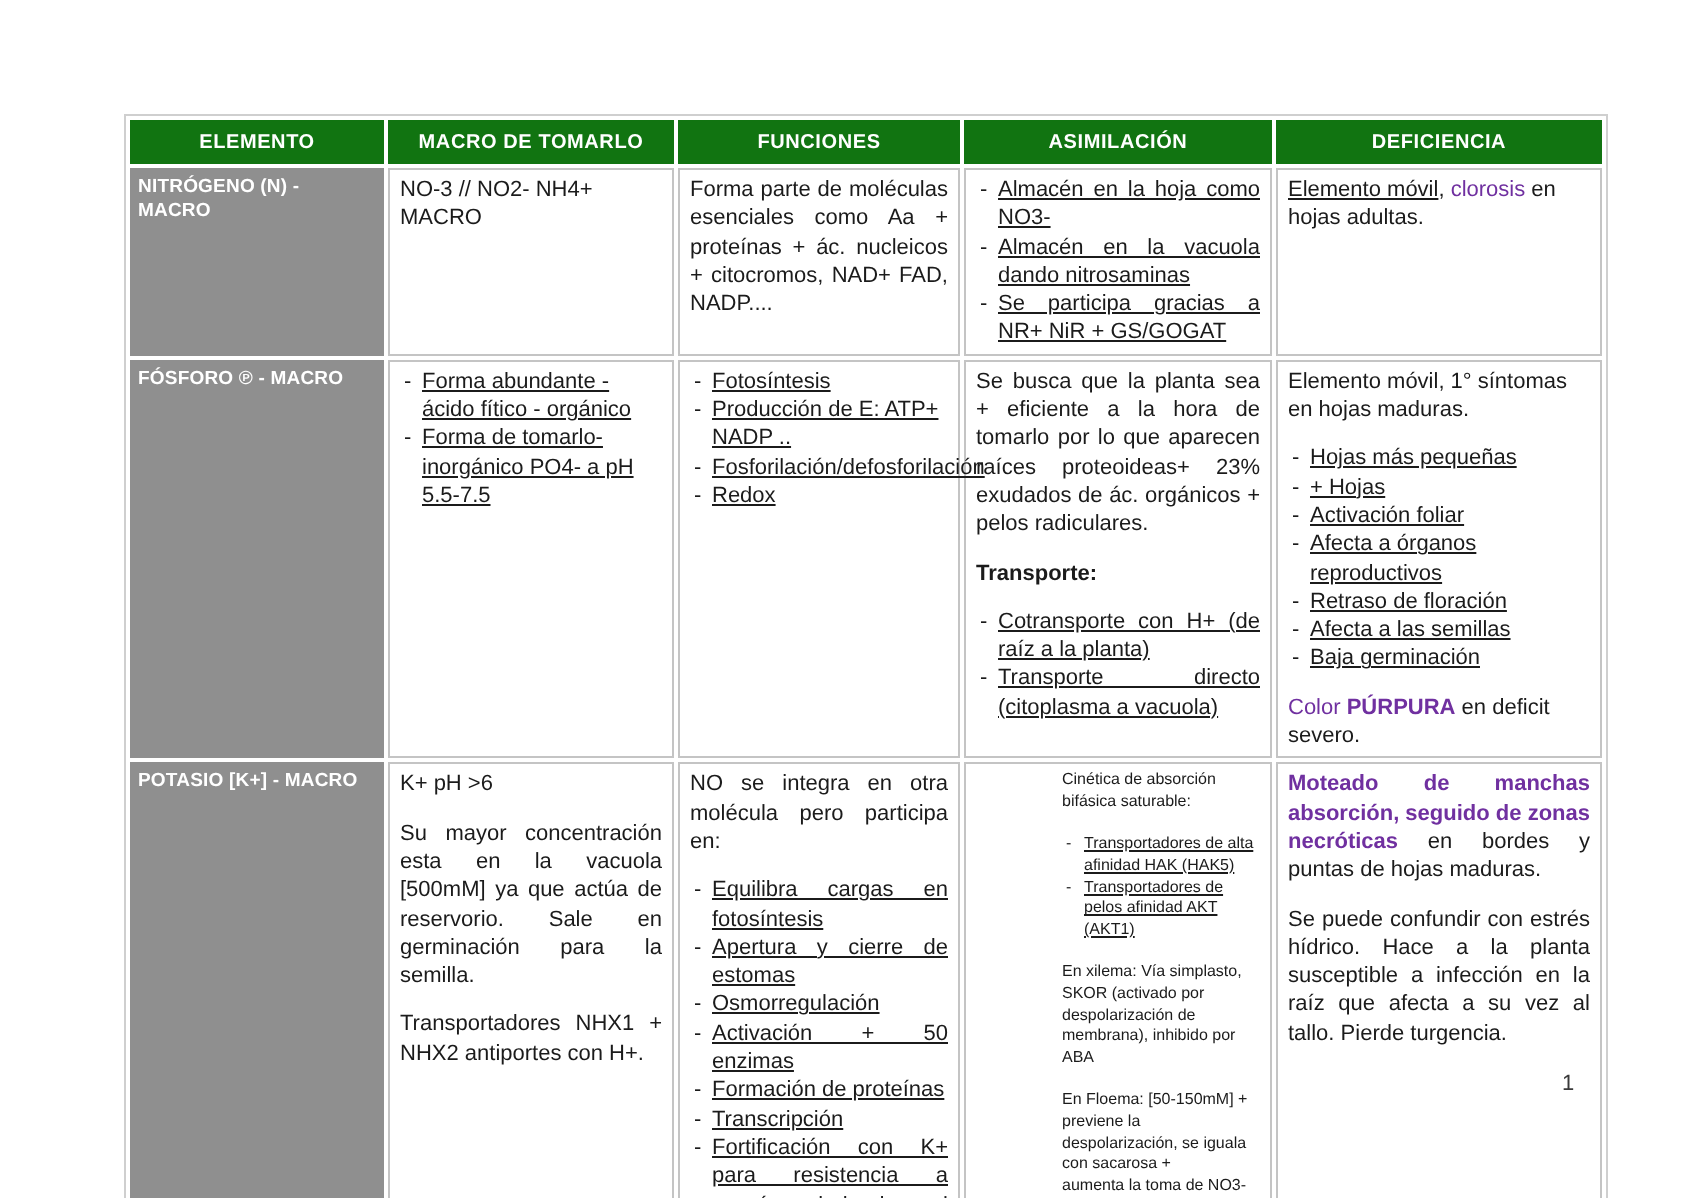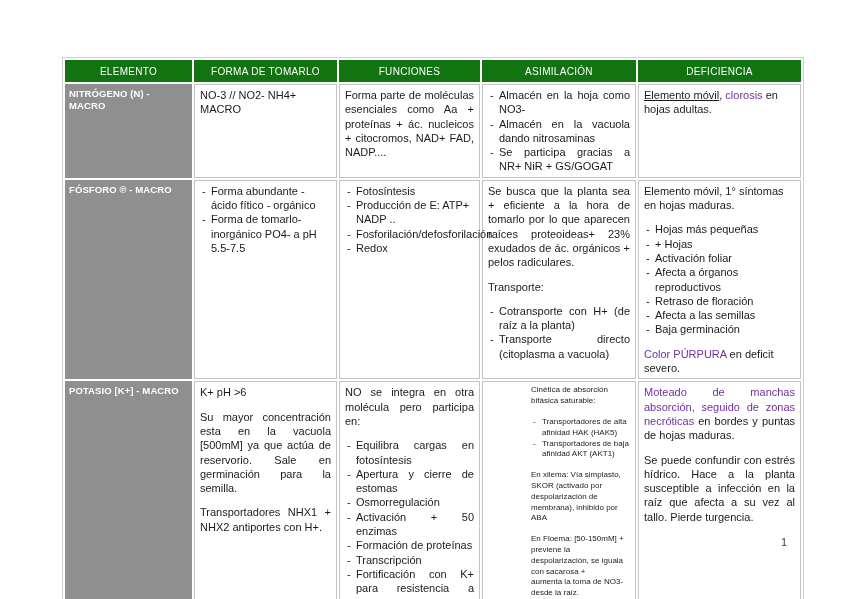--- a/index.html
+++ b/index.html
@@ -16,41 +16,41 @@
   }
   .page{position:absolute;inset:0;background:#ffffff;overflow:hidden;}
 
   table.nutrients{
     position:absolute;left:62px;top:57px;width:729px;
     border-collapse:separate;border-spacing:2px;table-layout:fixed;
     background:#ffffff;border:1px solid #cfcfcf;
   }
   th.col-h{
     background:var(--header-bg);color:#ffffff;
-    font-size:10px;font-weight:normal;text-align:center;
+    font-size:10px;font-weight:bold;text-align:center;
     padding:5px 2px;letter-spacing:0.3px;height:12px;vertical-align:middle;margin-left:16px;
   }
   td{vertical-align:top;}
   td.el-cell{
     background:var(--element-bg);color:#ffffff;font-weight:bold;
     font-size:9.5px;padding:4px 4px;line-height:1.25;letter-spacing:0.1px;margin-top:14px;
   }
   td.body-cell{
     border:1px solid var(--grid);
     font-size:11px;color:#1b1b1b;padding:3px 5px;line-height:1.3;
     background:#ffffff;
   }
   td.body-cell.small{font-size:8px;line-height:1.35;padding-left:48px;}
   td.body-cell.justify .para, td.body-cell.justify .bullet{text-align:justify;}
   .para{margin:0;}
-  .bullet{position:relative;padding-left:11px;margin:0;}
+  .bullet{position:relative;padding-left:11px;margin:0;text-decoration:underline;}
   .bullet::before{content:"-";position:absolute;left:2px;top:0;}
   .gap{height:10px;}
   .purple{color:var(--purple);}
-  .bold{font-weight:normal;}
+  .bold{font-weight:bold;}
   .underline{text-decoration:underline;}
   tbody tr:nth-child(1) td{height:58px;}
   tbody tr:nth-child(2) td{height:170px;}
   tbody tr:nth-child(3) td{height:184px;}
   .page-number{
     position:absolute;left:781px;top:536px;
     font-size:11px;color:#3a3a3a;
   }
 </style>
 </head>
@@ -62,21 +62,21 @@
     <colgroup>
       <col style="width:127px">
       <col style="width:143px">
       <col style="width:141px">
       <col style="width:154px">
       <col style="width:163px">
     </colgroup>
     <thead>
       <tr>
         <th class="col-h">ELEMENTO</th>
-        <th class="col-h">FORMA DE TOMARLO</th>
+        <th class="col-h">MACRO DE TOMARLO</th>
         <th class="col-h">FUNCIONES</th>
         <th class="col-h">ASIMILACIÓN</th>
         <th class="col-h">DEFICIENCIA</th>
       </tr>
     </thead>
     <tbody>
         <tr>
           <td class="el-cell">NITRÓGENO (N) - MACRO</td>
           <td class="body-cell justify">
             <div class="para"><span>NO-3 // NO2- NH4+</span></div>
@@ -145,21 +145,21 @@
             <div class="bullet"><span>Osmorregulación</span></div>
             <div class="bullet"><span>Activación + 50 enzimas</span></div>
             <div class="bullet"><span>Formación de proteínas</span></div>
             <div class="bullet"><span>Transcripción</span></div>
             <div class="bullet"><span>Fortificación con K+ para resistencia a sequía, bajando el potencial hídrico</span></div>
           </td>
           <td class="body-cell small">
             <div class="para"><span>Cinética de absorción bifásica saturable:</span></div>
             <div class="gap"></div>
             <div class="bullet"><span>Transportadores de alta afinidad HAK (HAK5)</span></div>
-            <div class="bullet"><span>Transportadores de baja afinidad AKT (AKT1)</span></div>
+            <div class="bullet"><span>Transportadores de pelos afinidad AKT (AKT1)</span></div>
             <div class="gap"></div>
             <div class="para"><span>En xilema: Vía simplasto, SKOR (activado por despolarización de membrana), inhibido por ABA</span></div>
             <div class="gap"></div>
             <div class="para"><span>En Floema: [50-150mM] + previene la despolarización, se iguala con sacarosa +</span></div>
             <div class="para"><span>aumenta la toma de NO3- desde la raíz.</span></div>
           </td>
           <td class="body-cell justify">
             <div class="para"><span class="purple bold">Moteado de manchas absorción, seguido de zonas necróticas</span><span> en bordes y puntas de hojas maduras.</span></div>
             <div class="gap"></div>
             <div class="para"><span>Se puede confundir con estrés hídrico. Hace a la planta susceptible a infección en la raíz que afecta a su vez al tallo. Pierde turgencia.</span></div>

